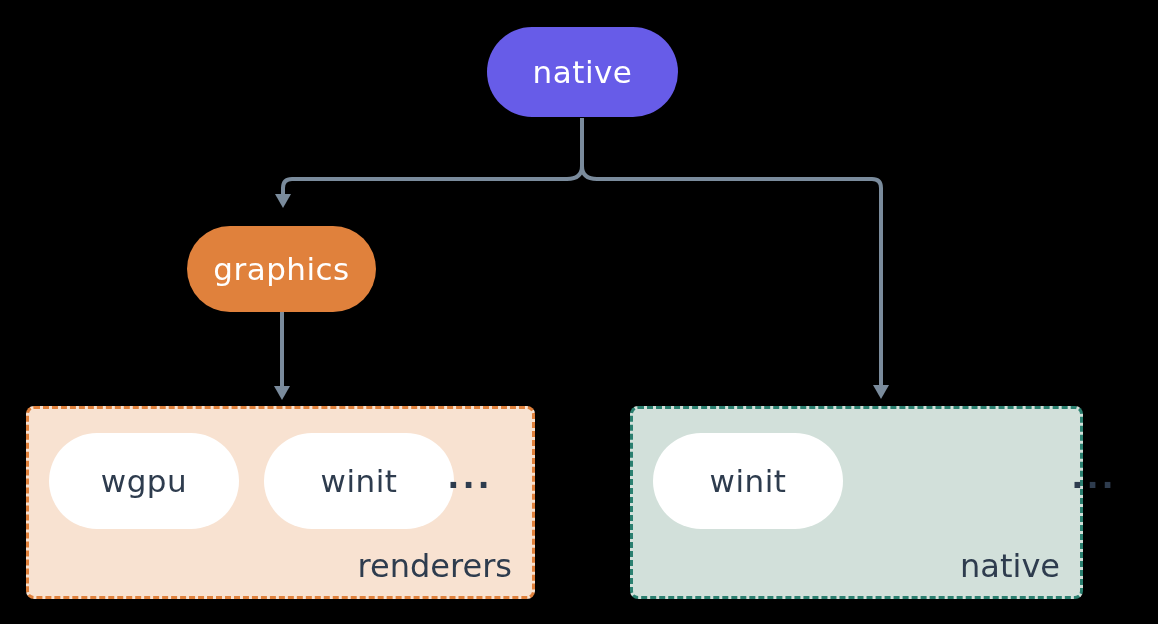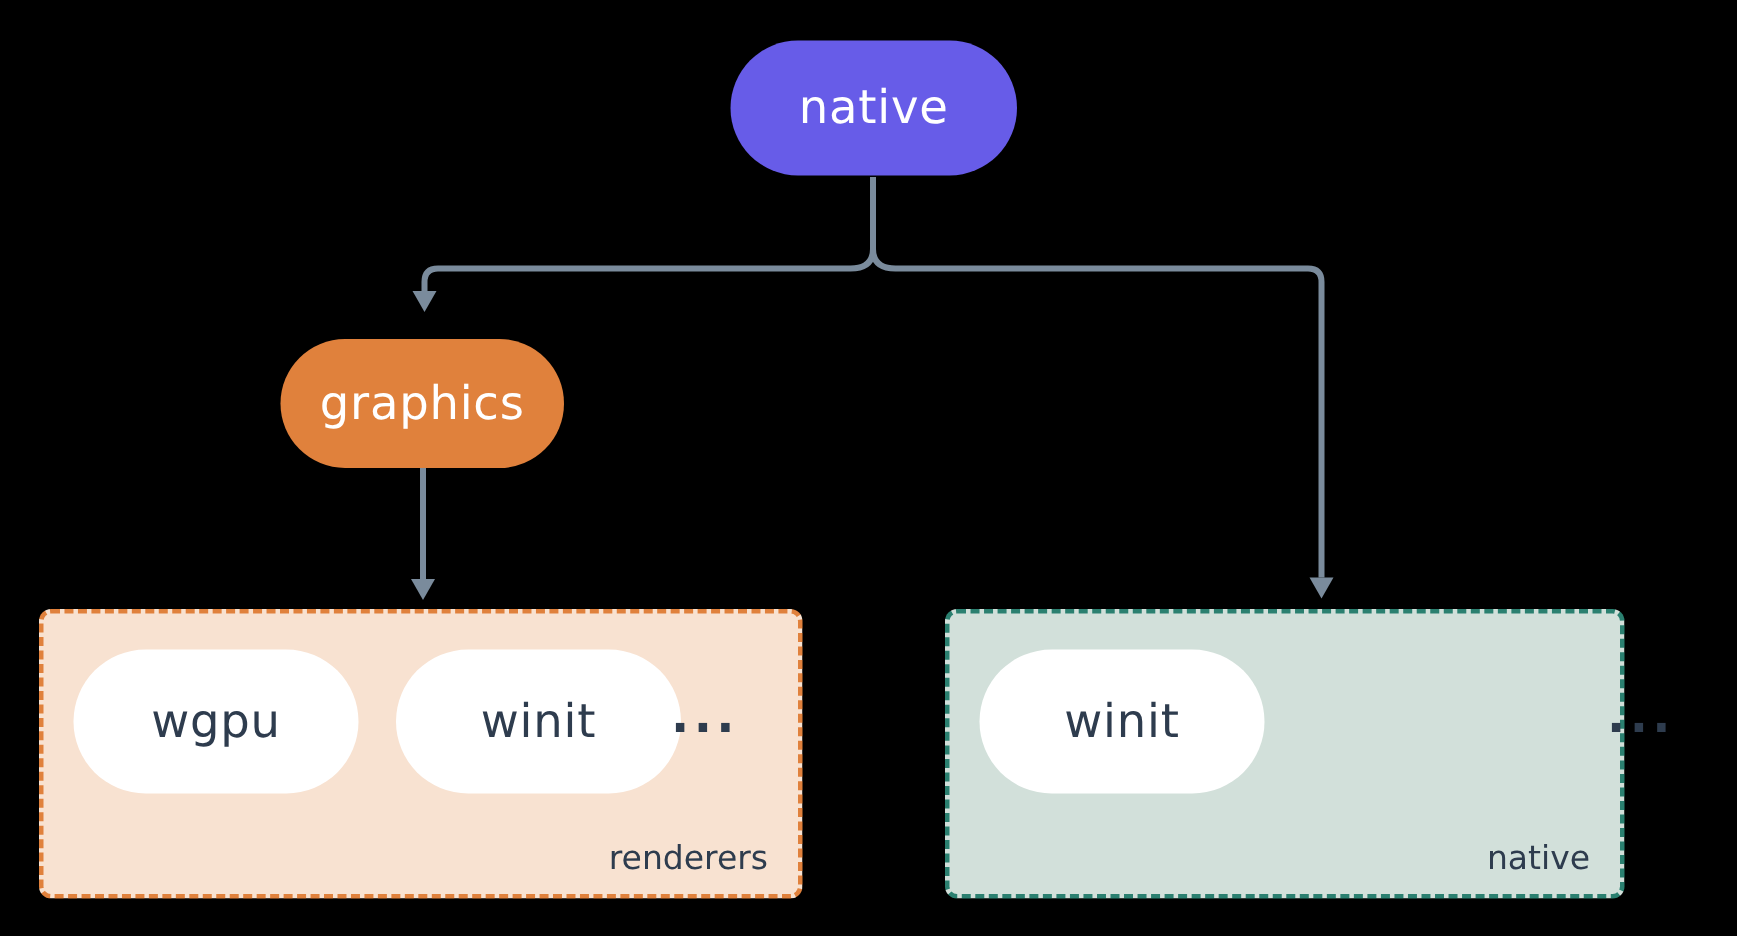--- a/index.html
+++ b/index.html
@@ -94,21 +94,21 @@
     font-size: 32px;
     font-weight: bold;
     letter-spacing: 3px;
     color: var(--dark-text);
   }
   .ellipsis.right { left: 1062px; }
   .group-label {
     position: absolute;
     right: 20px;
     bottom: 11px;
-    font-size: 22px;
+    font-size: 32px;
     color: var(--dark-text);
   }
 </style>
 </head>
 <body>
 
 <div id="stage">
 
   <svg id="connectors" viewBox="0 0 1158 624" xmlns="http://www.w3.org/2000/svg">
     <g stroke="#7a8b9c" stroke-width="4" fill="none" stroke-linejoin="round">

